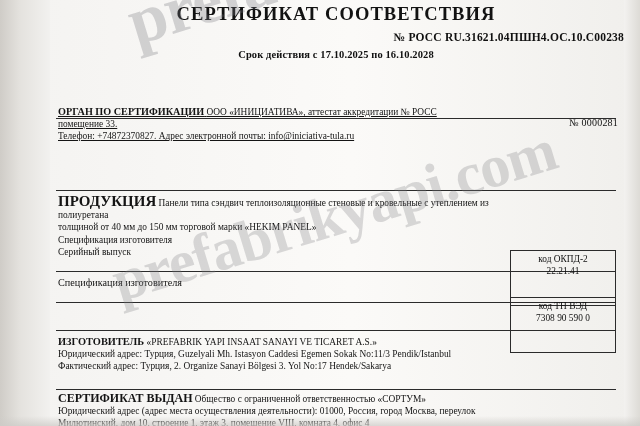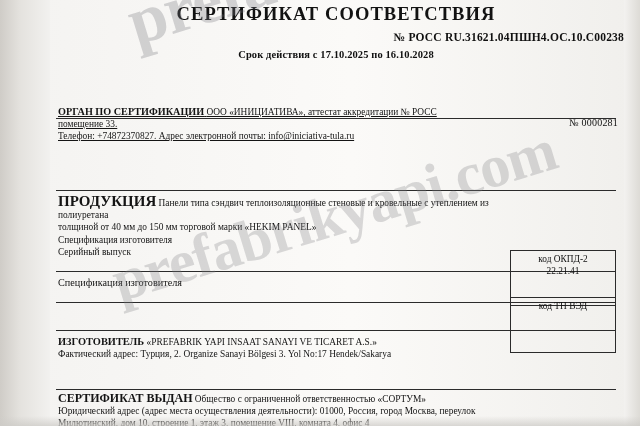--- a/index.html
+++ b/index.html
@@ -219,25 +219,27 @@
       <span class="c-label">код ОКПД-2</span>
       <span class="c-val">22.21.41</span>
     </div>
 
     <div class="block b-conform">
       <span class="sub">Спецификация изготовителя</span>
     </div>
 
     <div class="codebox box-tnved">
       <span class="c-label">код ТН ВЭД</span>
+      <span class="c-val">7308 90 590 0</span>
     </div>
 
     <div class="block b-manuf">
       <span class="lbl">ИЗГОТОВИТЕЛЬ</span>
       <span>«PREFABRIK YAPI INSAAT SANAYI VE TICARET A.S.»</span>
+      <span class="sub">Юридический адрес: Турция, Guzelyali Mh. Istasyon Caddesi Egemen Sokak No:11/3 Pendik/Istanbul</span>
       <span class="sub">Фактический адрес: Турция, 2. Organize Sanayi Bölgesi 3. Yol No:17 Hendek/Sakarya</span>
     </div>
 
     <div class="block b-issued">
       <span class="lbl">СЕРТИФИКАТ ВЫДАН</span>
       <span>Общество с ограниченной ответственностью «СОРТУМ»</span>
       <span class="sub">Юридический адрес (адрес места осуществления деятельности): 01000, Россия, город Москва, переулок</span>
       <span class="sub">Милютинский, дом 10, строение 1, этаж 3, помещение VIII, комната 4, офис 4</span>
     </div>
 

